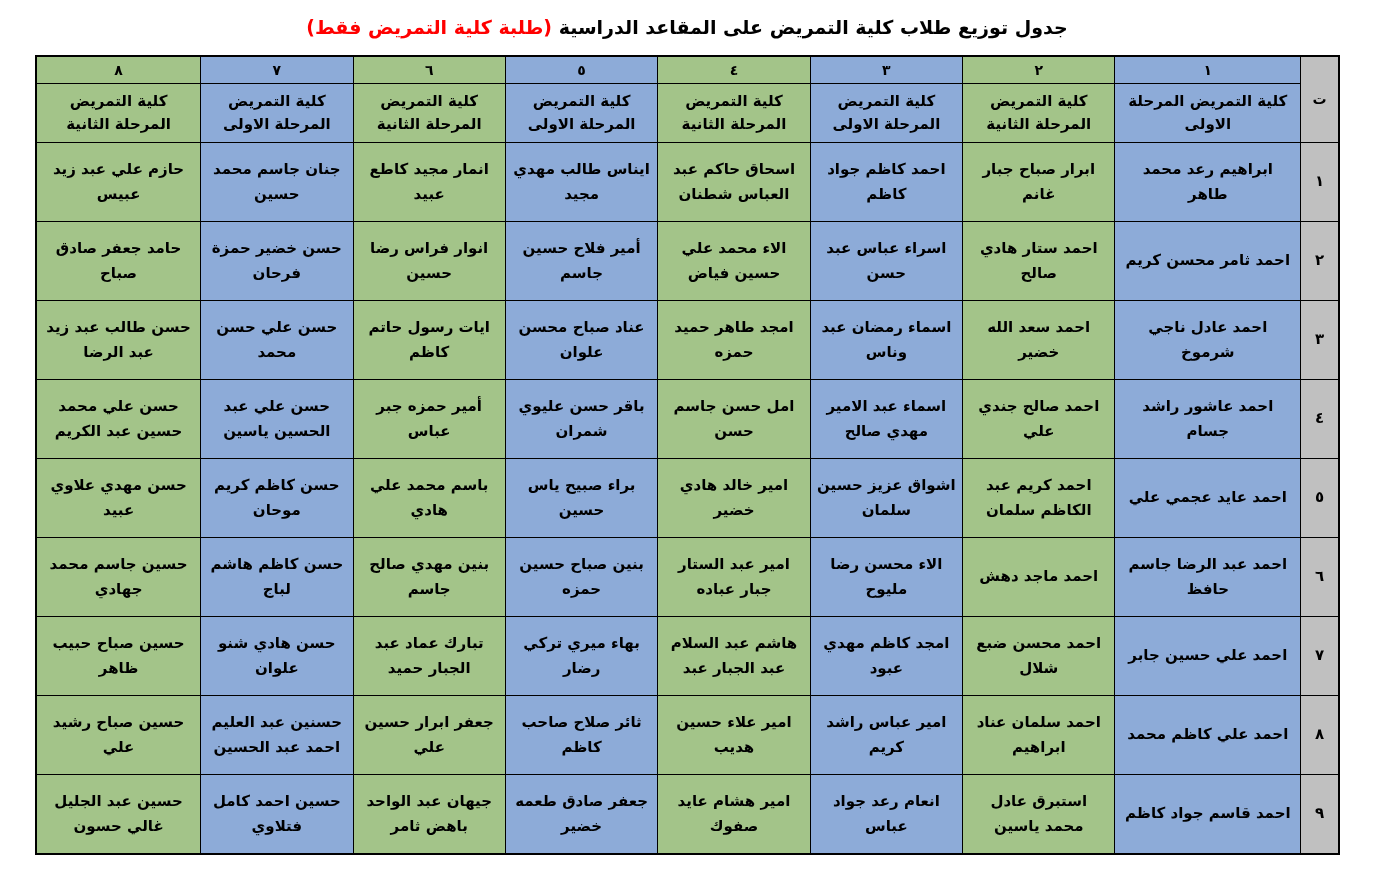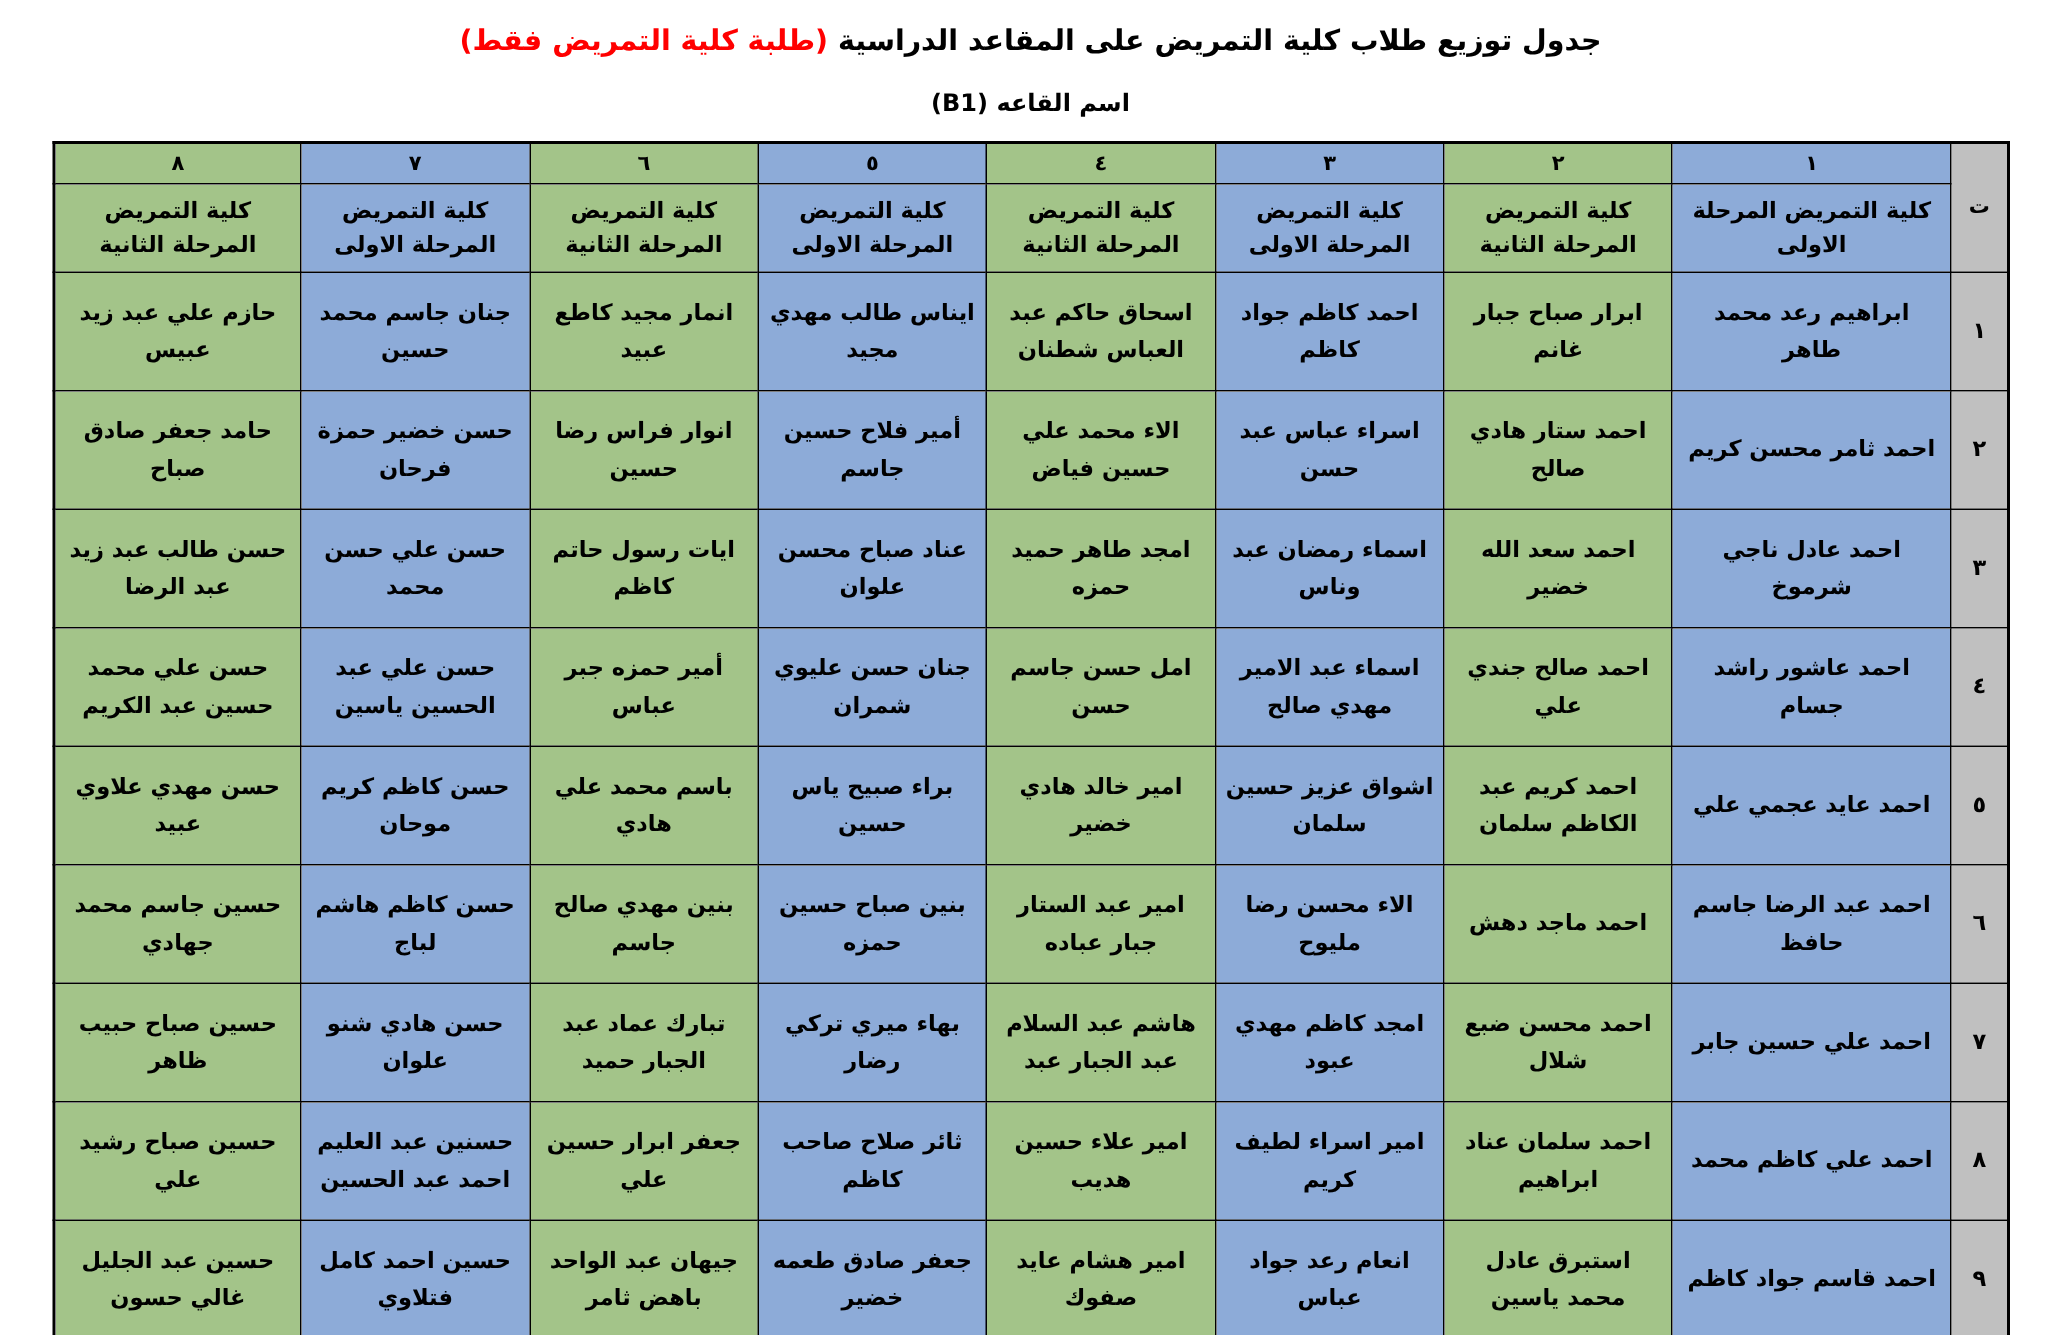--- a/index.html
+++ b/index.html
@@ -64,21 +64,20 @@
 </style>
 </head>
 <body>
 
 <div class="page">
 
   <div class="doc-title">
     <span>جدول توزيع طلاب كلية التمريض على المقاعد الدراسية </span><span class="highlight">(طلبة كلية التمريض فقط)</span>
   </div>
 
-  <div class="hall-name">اسم القاعه (B1)</div>
 
   <table class="seating">
     <colgroup>
       <col class="w-serial">
       <col class="w-c1">
       <col class="w-mid">
         <col class="w-mid">
         <col class="w-mid">
         <col class="w-mid">
         <col class="w-mid">
@@ -139,21 +138,21 @@
           <td class="tone-green">ايات رسول حاتم كاظم</td>
           <td class="tone-blue">حسن علي حسن محمد</td>
           <td class="tone-green">حسن طالب عبد زيد عبد الرضا</td>
         </tr>
         <tr class="data-row">
           <td class="tone-gray serial-cell">٤</td>
           <td class="tone-blue">احمد عاشور راشد جسام</td>
           <td class="tone-green">احمد صالح جندي علي</td>
           <td class="tone-blue">اسماء عبد الامير مهدي صالح</td>
           <td class="tone-green">امل حسن جاسم حسن</td>
-          <td class="tone-blue">جنان حسن عليوي شمران</td>
+          <td class="tone-blue">باقر حسن عليوي شمران</td>
           <td class="tone-green">أمير حمزه جبر عباس</td>
           <td class="tone-blue">حسن علي عبد الحسين ياسين</td>
           <td class="tone-green">حسن علي محمد حسين عبد الكريم</td>
         </tr>
         <tr class="data-row">
           <td class="tone-gray serial-cell">٥</td>
           <td class="tone-blue">احمد عايد عجمي علي</td>
           <td class="tone-green">احمد كريم عبد الكاظم سلمان</td>
           <td class="tone-blue">اشواق عزيز حسين سلمان</td>
           <td class="tone-green">امير خالد هادي خضير</td>
@@ -181,21 +180,21 @@
           <td class="tone-green">هاشم عبد السلام عبد الجبار عبد</td>
           <td class="tone-blue">بهاء ميري تركي رضار</td>
           <td class="tone-green">تبارك عماد عبد الجبار حميد</td>
           <td class="tone-blue">حسن هادي شنو علوان</td>
           <td class="tone-green">حسين صباح حبيب ظاهر</td>
         </tr>
         <tr class="data-row">
           <td class="tone-gray serial-cell">٨</td>
           <td class="tone-blue">احمد علي كاظم محمد</td>
           <td class="tone-green">احمد سلمان عناد ابراهيم</td>
-          <td class="tone-blue">امير اسراء لطيف كريم</td>
+          <td class="tone-blue">امير عباس راشد كريم</td>
           <td class="tone-green">امير علاء حسين هديب</td>
           <td class="tone-blue">ثائر صلاح صاحب كاظم</td>
           <td class="tone-green">جعفر ابرار حسين علي</td>
           <td class="tone-blue">حسنين عبد العليم احمد عبد الحسين</td>
           <td class="tone-green">حسين صباح رشيد علي</td>
         </tr>
         <tr class="data-row">
           <td class="tone-gray serial-cell">٩</td>
           <td class="tone-blue">احمد قاسم جواد كاظم</td>
           <td class="tone-green">استبرق عادل محمد ياسين</td>

